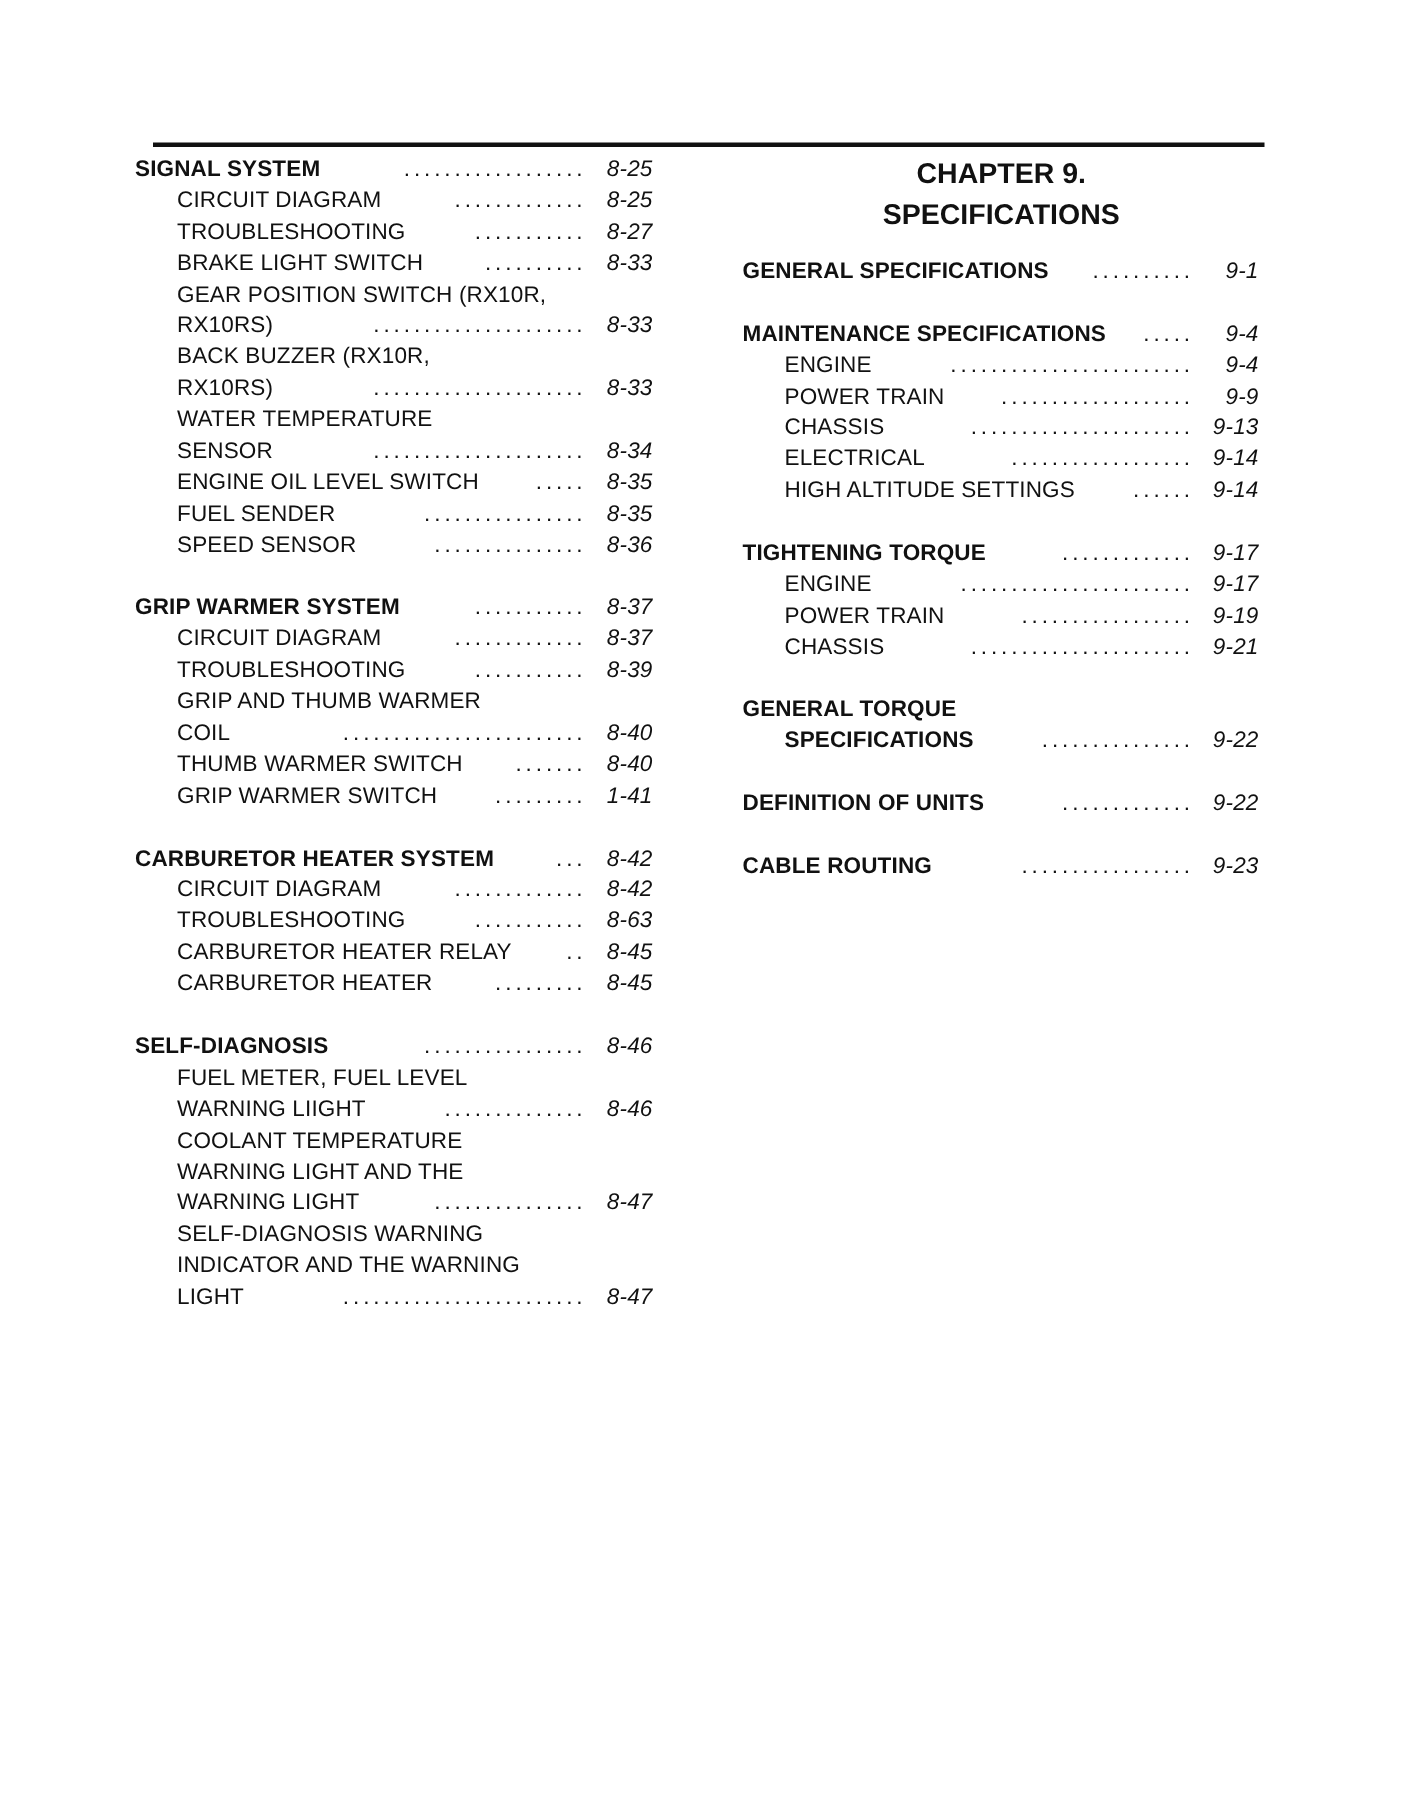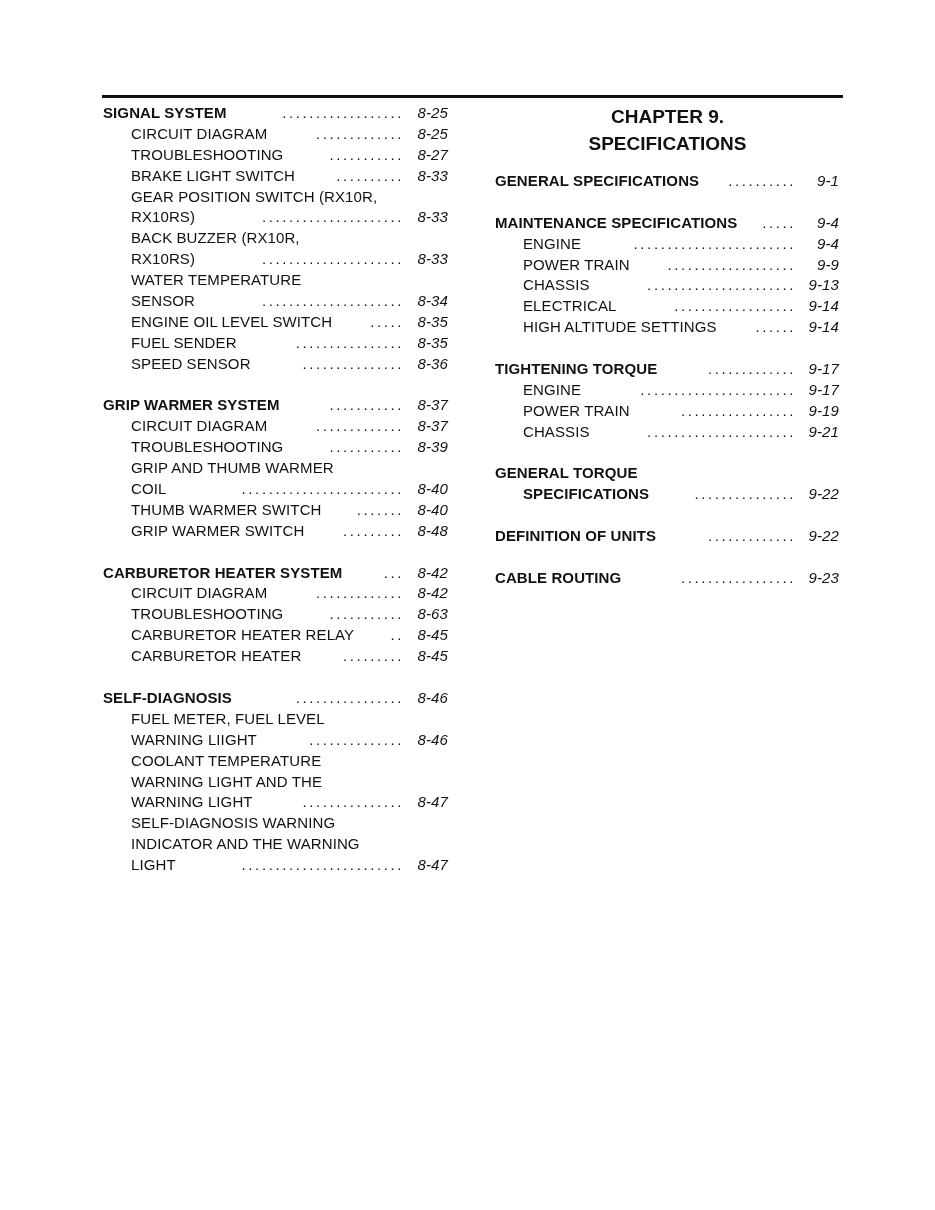--- a/index.html
+++ b/index.html
@@ -1,20 +1,20 @@
 <!DOCTYPE html>
 <html><head>
 <meta charset="utf-8">
 <style>
   html, body { margin:0; padding:0; background:#ffffff; }
   body { width:935px; height:1210px; position:relative; overflow:hidden;
          font-family:"Liberation Sans", sans-serif; color:#111; }
   .rule { position:absolute; left:102px; top:95px; width:741px; height:3px; background:#111; }
   .col { position:absolute; top:103px; width:345px; }
-  .col.left { left:103px; }
+  .col.left { left:90px; }
   .col.right { left:495px; }
   .line { position:relative; height:20.9px; line-height:20.9px; font-size:15px; letter-spacing:0.1px; }
   .line.gap { margin-top:20.9px; }
   .line .txt { position:absolute; white-space:nowrap; background:#fff; padding-right:4px; }
   .line .dots { position:absolute; right:44px; overflow:hidden; white-space:nowrap; letter-spacing:2.6px; }
   .line .pg { position:absolute; right:0;font-style:italic; }
   .l0 .txt { left:0; font-weight:bold; }
   .l1 .txt { left:28px; }
   .l1b .txt { left:28px; font-weight:bold; }
   .chapter { text-align:center; font-weight:bold; font-size:19px; line-height:27px; margin-bottom:14px; }
@@ -109,21 +109,21 @@
       <span class="pg">8-40</span>
     </div>
     <div class="line l1">
       <span class="txt">THUMB WARMER SWITCH</span>
       <span class="dots">.......</span>
       <span class="pg">8-40</span>
     </div>
     <div class="line l1">
       <span class="txt">GRIP WARMER SWITCH</span>
       <span class="dots">.........</span>
-      <span class="pg">8-48</span>
+      <span class="pg">1-41</span>
     </div>
     <div class="line l0 gap">
       <span class="txt">CARBURETOR HEATER SYSTEM</span>
       <span class="dots">...</span>
       <span class="pg">8-42</span>
     </div>
     <div class="line l1">
       <span class="txt">CIRCUIT DIAGRAM</span>
       <span class="dots">.............</span>
       <span class="pg">8-42</span>

